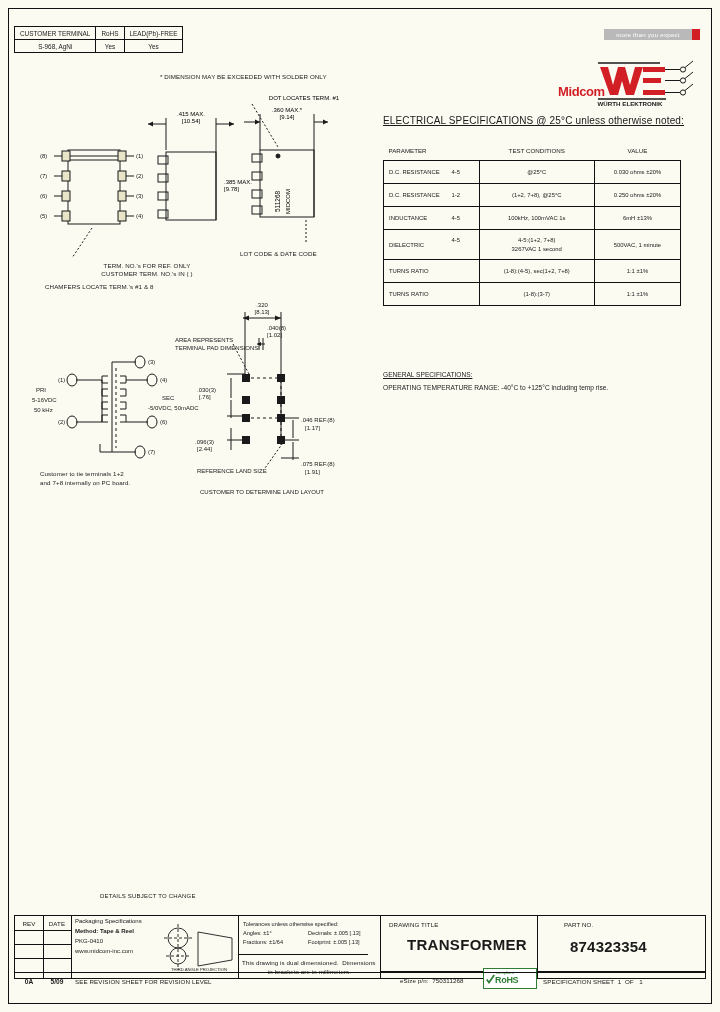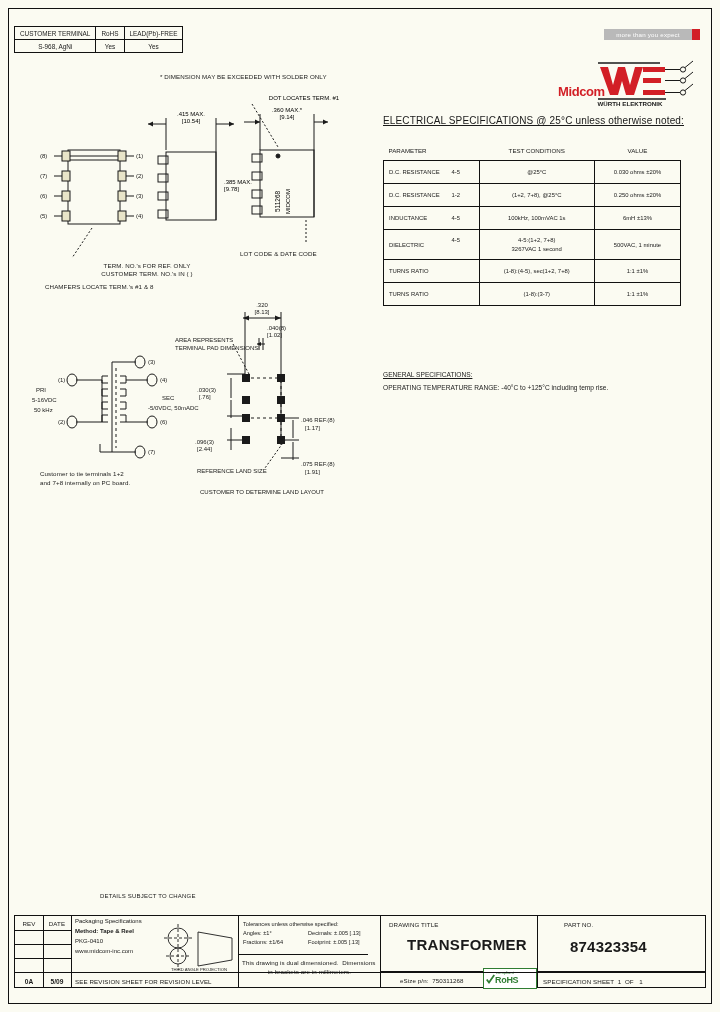--- a/index.html
+++ b/index.html
@@ -37,21 +37,21 @@
   .spec td.c{text-align:center;width:118px;}
   .spec td.v{text-align:center;width:88px;}
   .spec tr.hdr td{border:none;border-bottom:none;font-size:6.2px;height:20px;}
   .two{line-height:1.45;}
 
   
   .gen-title{position:absolute;left:383px;top:371px;font-size:6.6px;text-decoration:underline;}
   .gen-body{position:absolute;left:383px;top:384px;font-size:6.6px;white-space:nowrap;}
 
   
-  .tb{position:absolute;left:14px;top:915px;width:692px;height:73px;border:1.2px solid #111;box-sizing:border-box;}
+  .tb{position:absolute;left:14px;top:915px;width:692px;height:64px;border:1.2px solid #111;box-sizing:border-box;}
   .tb .vline{position:absolute;top:0;bottom:0;width:0;border-left:1.1px solid #111;}
   .tb .hline{position:absolute;left:0;right:0;height:0;border-top:1.1px solid #111;}
   .subj{position:absolute;left:100px;top:893px;font-size:6px;letter-spacing:.2px;}
 
   .revcol{position:absolute;left:0;top:0;width:56px;height:100%;}
   .revcol .hl{position:absolute;left:0;width:56px;border-top:1px solid #111;}
   .revcol .vm{position:absolute;left:28px;top:0;bottom:0;border-left:1px solid #111;}
 
   .pkg{position:absolute;left:58px;top:2px;width:165px;height:71px;}
   .pkg .ln{font-size:6px;margin:0 0 4px 2px;}

